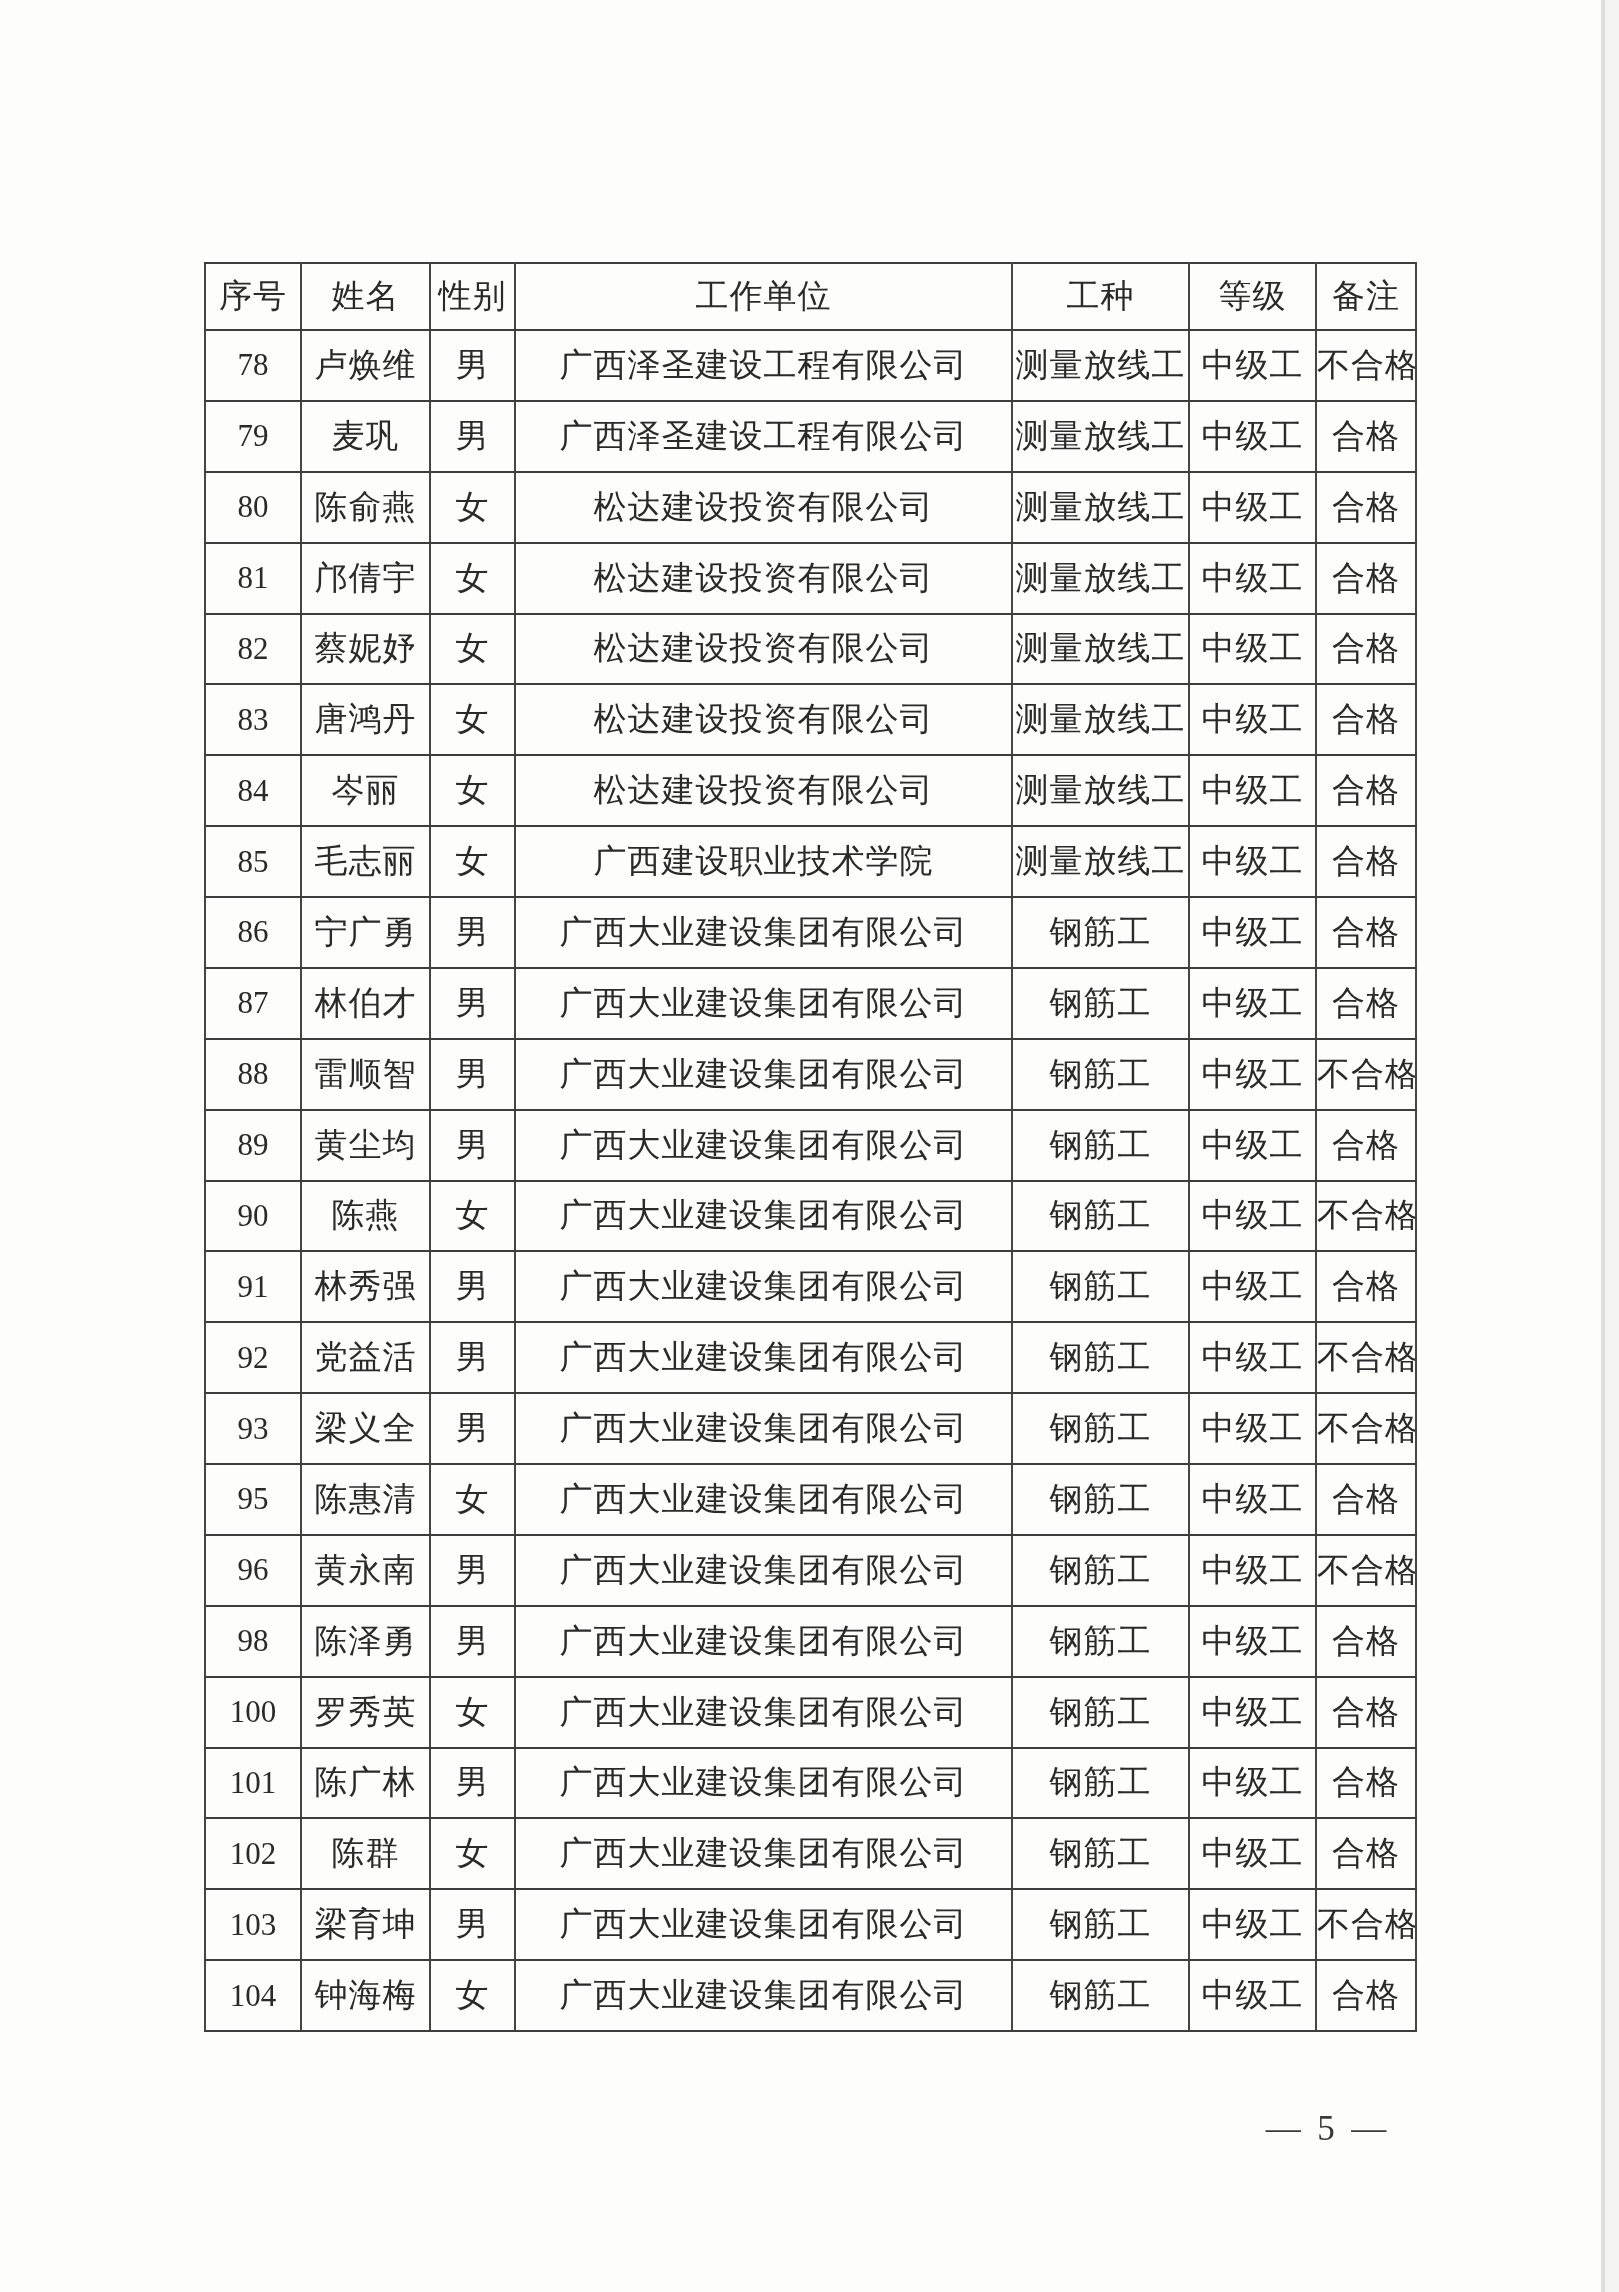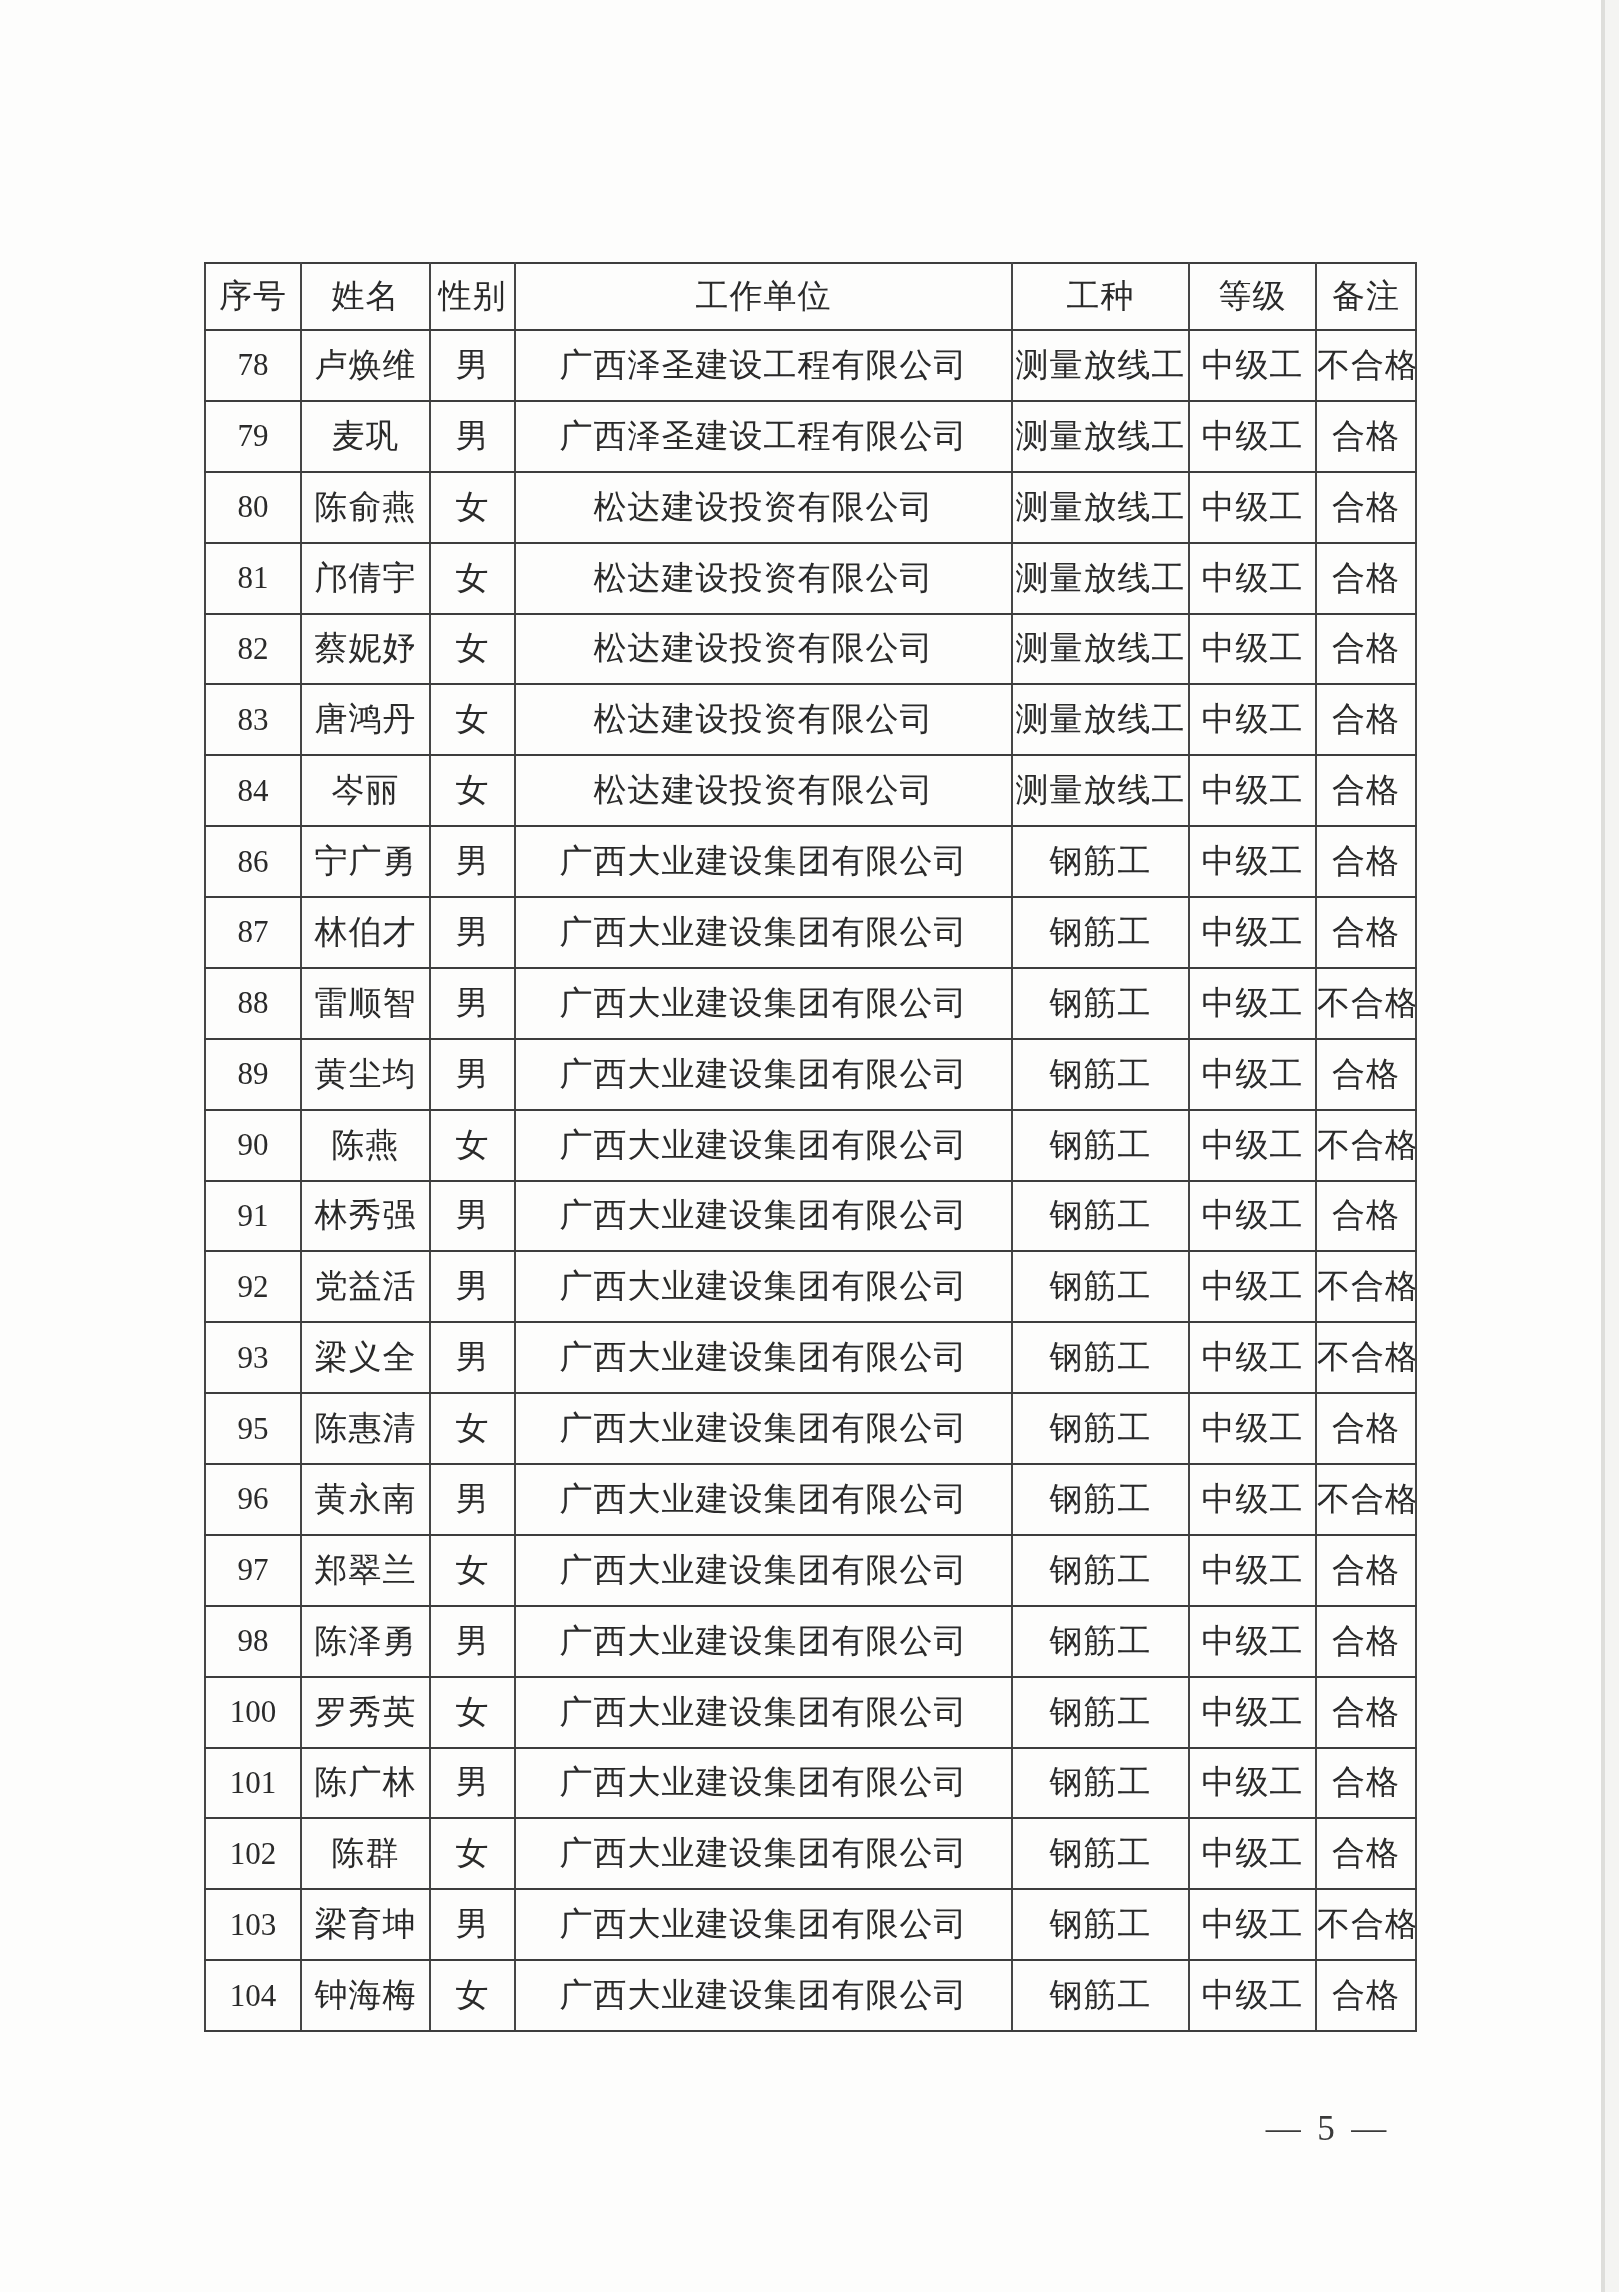--- a/index.html
+++ b/index.html
@@ -163,20 +163,29 @@
       <tr>
     <td class="num">84</td>
     <td>岑丽</td>
     <td>女</td>
     <td>松达建设投资有限公司</td>
     <td>测量放线工</td>
     <td>中级工</td>
     <td>合格</td>
   </tr>
       <tr>
+    <td class="num">85</td>
+    <td>毛志丽</td>
+    <td>女</td>
+    <td>广西建设职业技术学院</td>
+    <td>测量放线工</td>
+    <td>中级工</td>
+    <td>合格</td>
+  </tr>
+      <tr>
     <td class="num">86</td>
     <td>宁广勇</td>
     <td>男</td>
     <td>广西大业建设集团有限公司</td>
     <td>钢筋工</td>
     <td>中级工</td>
     <td>合格</td>
   </tr>
       <tr>
     <td class="num">87</td>
@@ -253,29 +262,20 @@
       <tr>
     <td class="num">96</td>
     <td>黄永南</td>
     <td>男</td>
     <td>广西大业建设集团有限公司</td>
     <td>钢筋工</td>
     <td>中级工</td>
     <td>不合格</td>
   </tr>
       <tr>
-    <td class="num">97</td>
-    <td>郑翠兰</td>
-    <td>女</td>
-    <td>广西大业建设集团有限公司</td>
-    <td>钢筋工</td>
-    <td>中级工</td>
-    <td>合格</td>
-  </tr>
-      <tr>
     <td class="num">98</td>
     <td>陈泽勇</td>
     <td>男</td>
     <td>广西大业建设集团有限公司</td>
     <td>钢筋工</td>
     <td>中级工</td>
     <td>合格</td>
   </tr>
       <tr>
     <td class="num">100</td>

